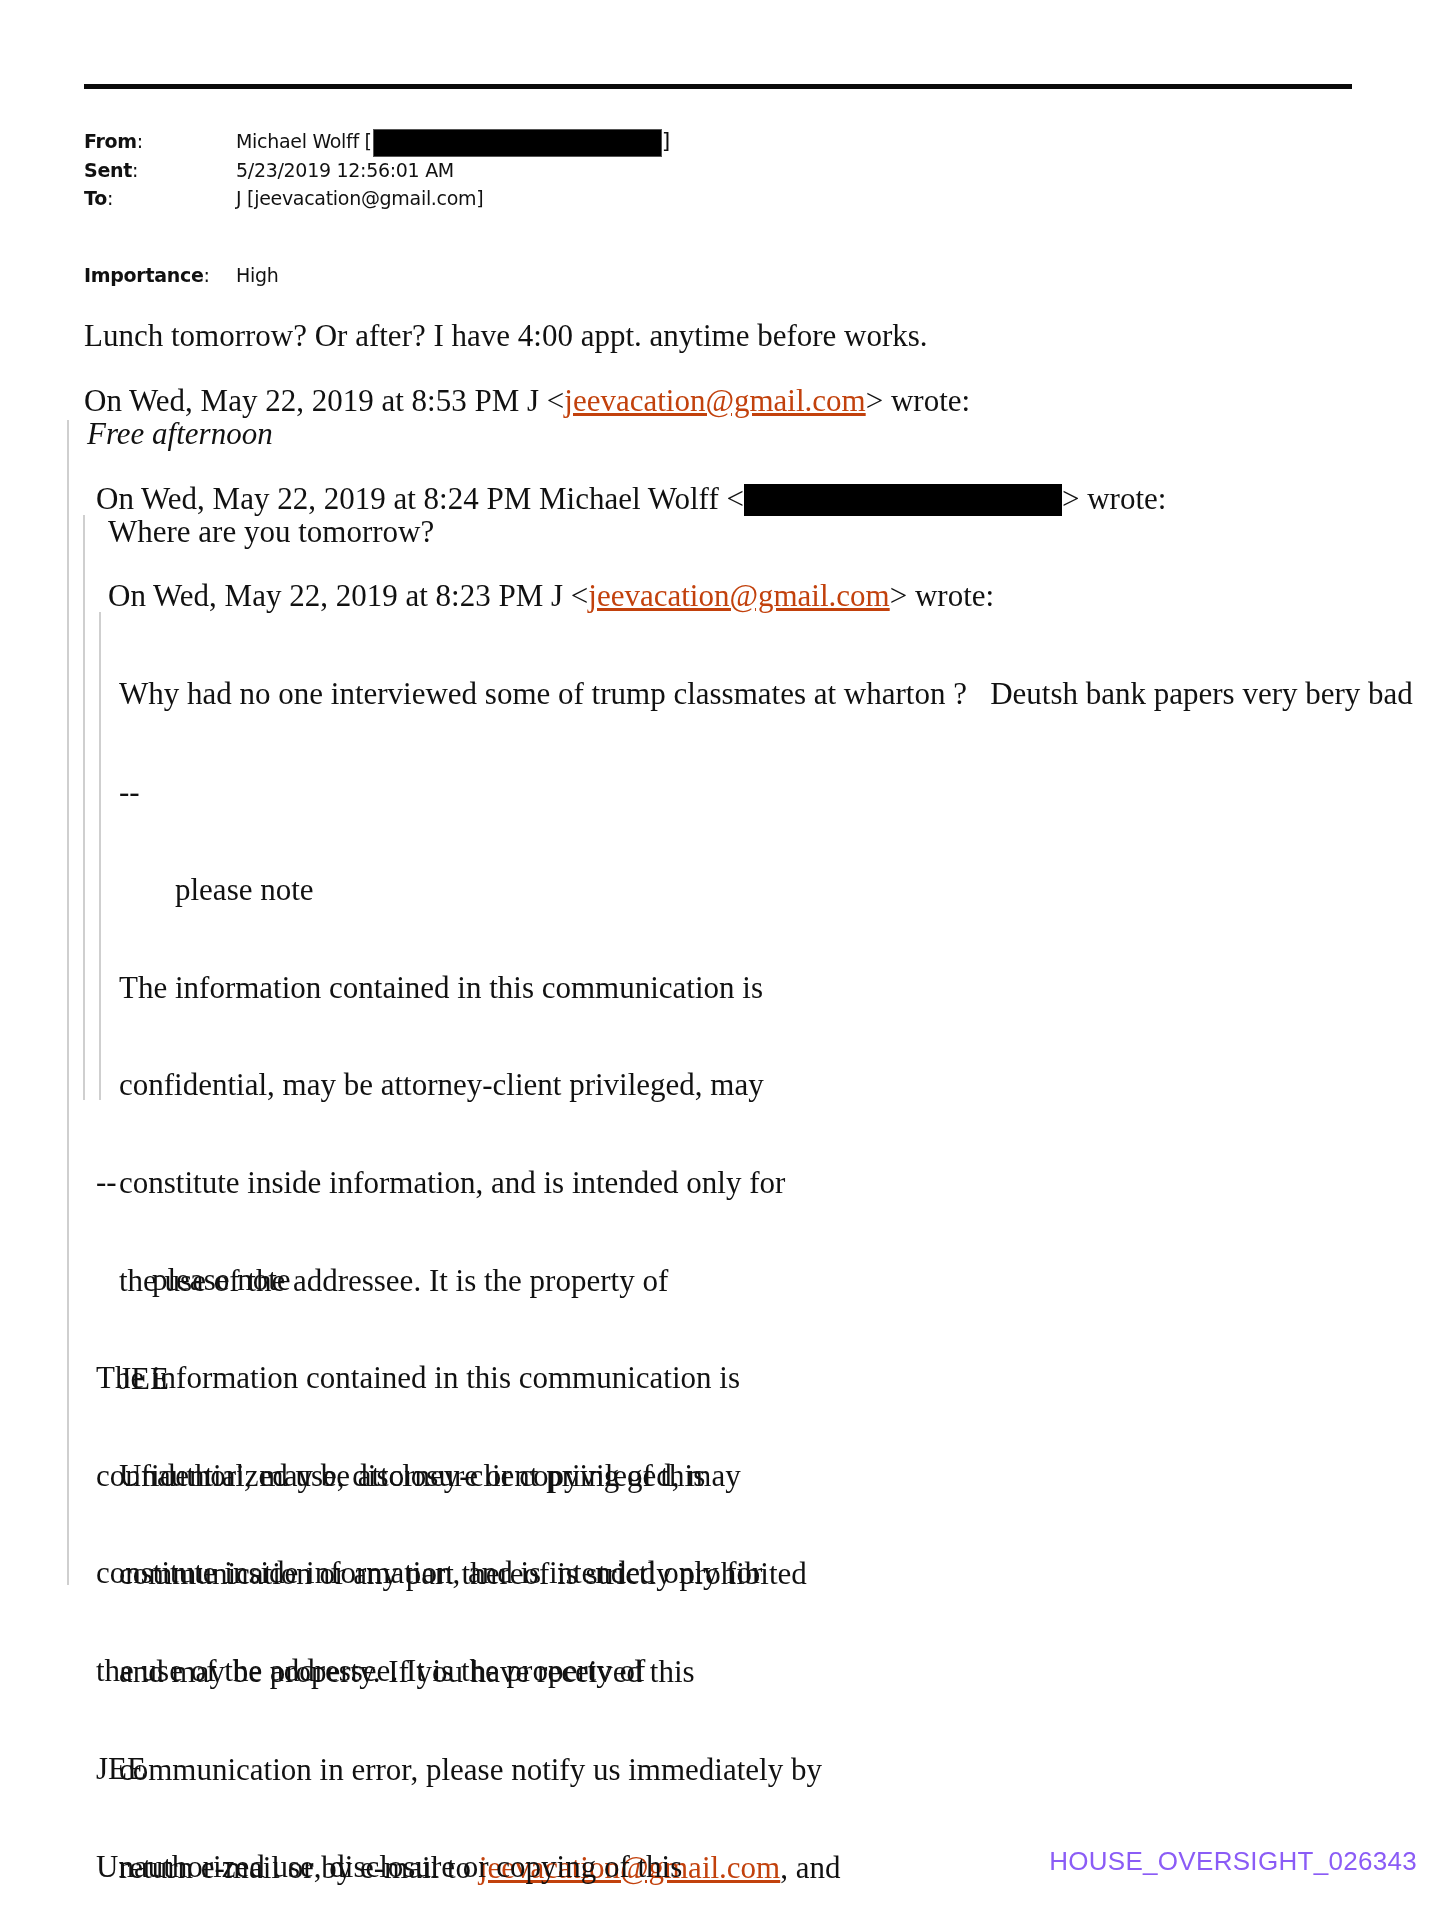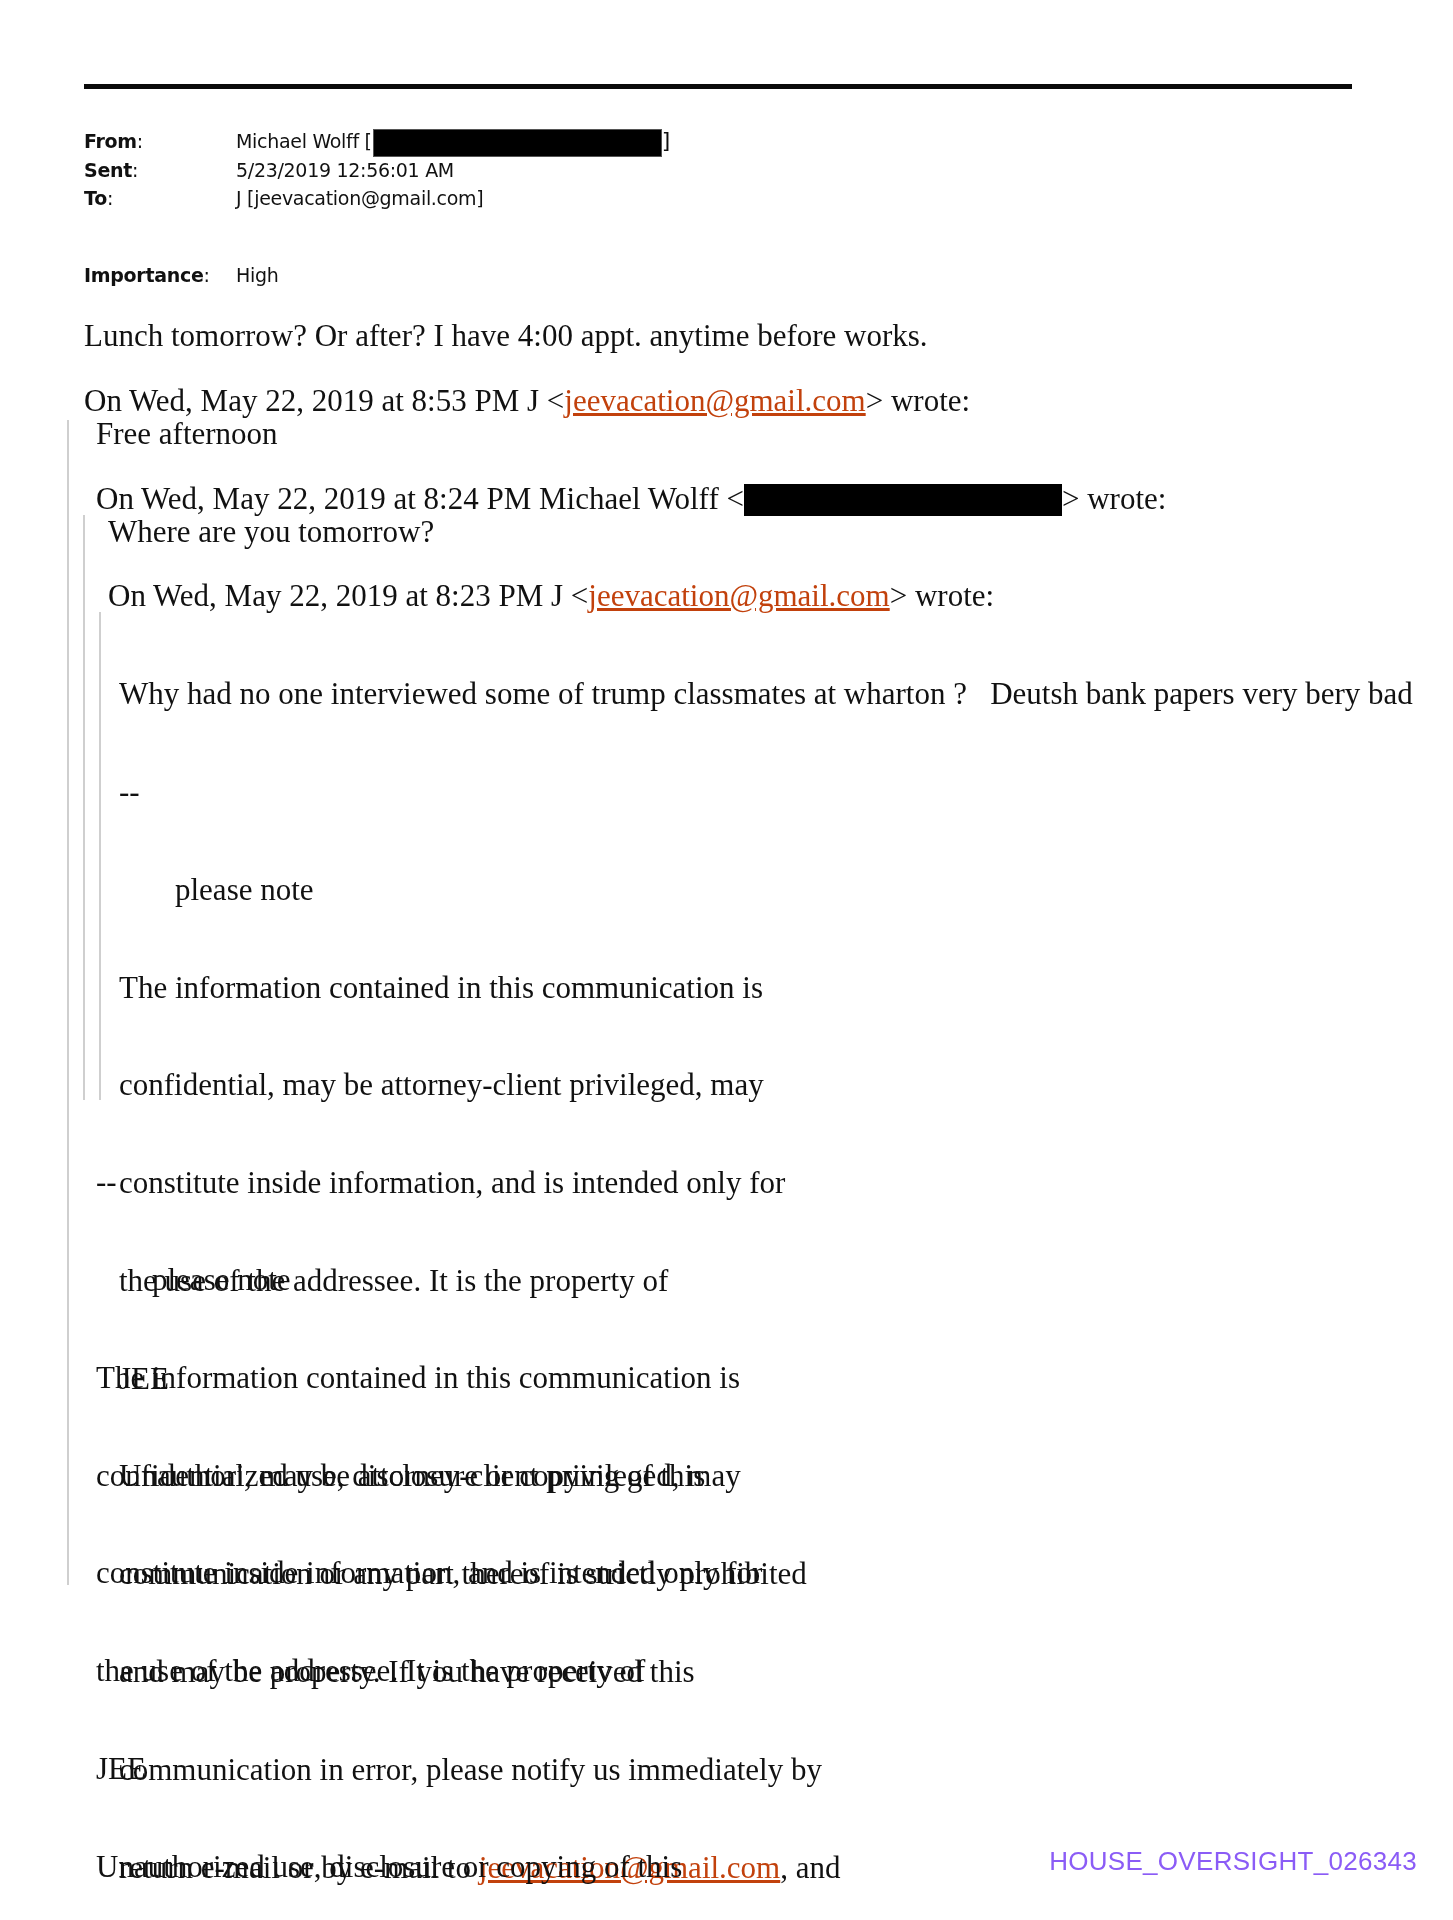--- a/index.html
+++ b/index.html
@@ -43,21 +43,21 @@
   <div class="hdr-row">
     <div class="hdr-label"><span>Importance</span><span class="colon">:</span></div>
     <div class="hdr-value">High</div>
   </div>
 </div>
 
 <div class="block serif" style="left:84px; top:320px;">Lunch tomorrow? Or after? I have 4:00 appt. anytime before works.</div>
 
 <div class="qline" style="left:67px; top:420px; height:1165px;"></div>
 <div class="block serif" style="left:84px; top:385px;"><span>On Wed, May 22, 2019 at 8:53 PM J &lt;</span><a class="link" href="#">jeevacation@gmail.com</a><span>&gt; wrote:</span></div>
-<div class="block serif" style="left:96px; top:418px;">Free afternoon</div>
+<div class="block serif" style="left:87px; top:418px;font-style:italic;">Free afternoon</div>
 
 <div class="qline" style="left:83px; top:515px; height:585px;"></div>
 <div class="block serif" style="left:96px; top:483px;"><span>On Wed, May 22, 2019 at 8:24 PM Michael Wolff &lt;</span><span class="redact" style="width:318px;height:32px;vertical-align:-7px;"></span><span>&gt; wrote:</span></div>
 <div class="block serif" style="left:108px; top:516px;">Where are you tomorrow?</div>
 
 <div class="qline" style="left:99px; top:612px; height:488px;"></div>
 <div class="block serif" style="left:108px; top:580px;"><span>On Wed, May 22, 2019 at 8:23 PM J &lt;</span><a class="link" href="#">jeevacation@gmail.com</a><span>&gt; wrote:</span></div>
 
 <div class="block serif" style="left:119px; top:613px;">
   <div class="line">Why had no one interviewed some of trump classmates at wharton ?   Deutsh bank papers very bery bad</div>

